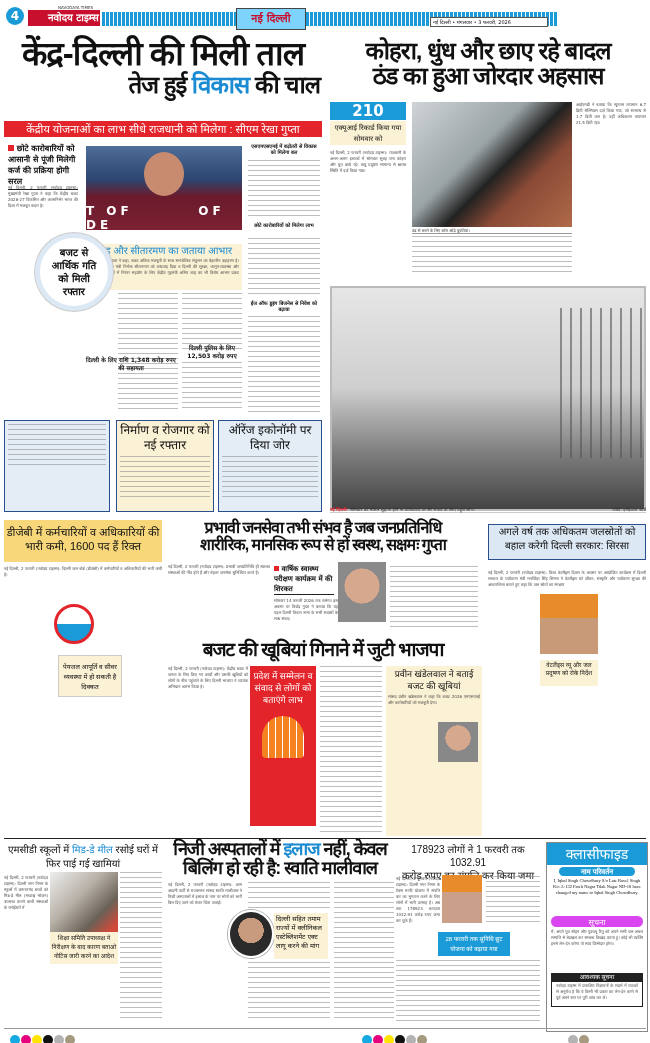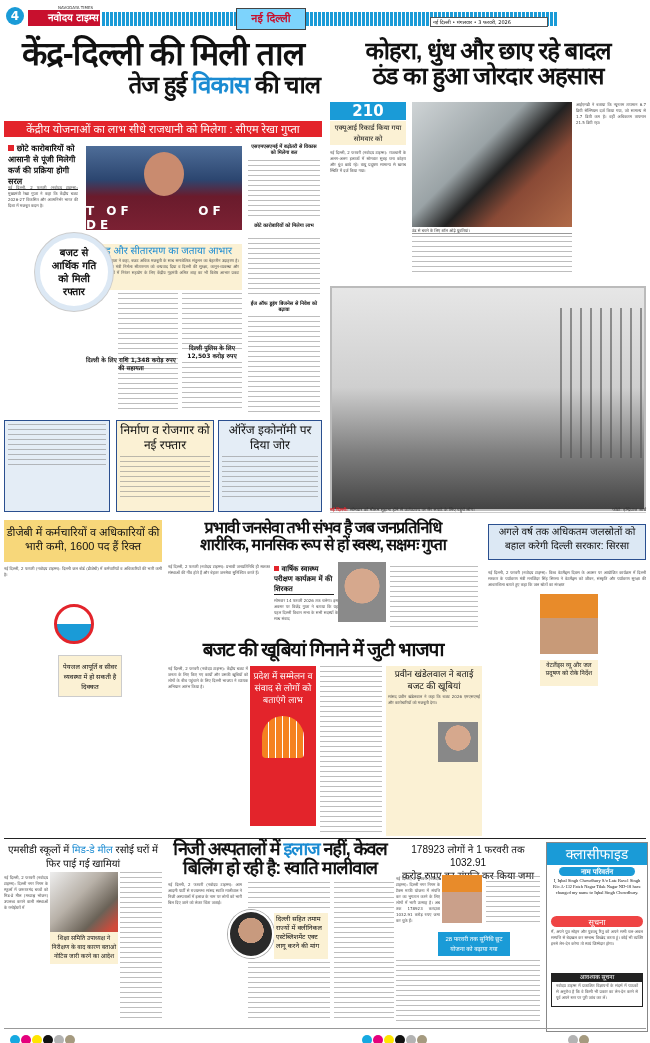--- a/index.html
+++ b/index.html
@@ -177,21 +177,21 @@
 <div class="abs text-block" style="left:396px;top:876px;width:44px;height:50px">नई दिल्ली, 2 फरवरी (नवोदय टाइम्स): दिल्ली नगर निगम के टैक्स माफी योजना में संपत्ति कर का भुगतान करने के लिए लोगों में भारी उत्साह है। अब तक 178923 करदाता 1032.91 करोड़ रुपए जमा कर चुके हैं।</div>
 <div class="abs photo" style="left:442px;top:875px;width:40px;height:48px;background:linear-gradient(180deg,#e88b2a 0 35%,#caa08a 35%)"></div>
 <div class="abs lines" style="left:486px;top:876px;width:54px;height:50px"></div>
 <div class="abs boxhead" style="left:438px;top:932px;width:72px;height:24px;background:#1a9bd7;color:#fff;font-size:6px;line-height:10px;font-weight:normal;padding-top:2px">28 फरवरी तक सुनिधि छूट योजना को बढ़ाया गया</div>
 <div class="abs lines" style="left:396px;top:960px;width:144px;height:62px"></div>
 
 <div class="abs" style="left:546px;top:842px;width:102px;height:190px;border:1px solid #888">
   <div class="boxhead" style="background:#1a9bd7;color:#fff;font-size:14px;line-height:22px;font-weight:normal">क्लासीफाइड</div>
   <div class="boxhead" style="margin:2px 12px;background:#1a9bd7;color:#fff;font-size:7px;border-radius:6px">नाम परिवर्तन</div>
   <div style="font-family:'Liberation Serif',serif;font-size:4.5px;line-height:6px;text-align:center;padding:0 4px;height:34px;overflow:hidden">I, Iqbal Singh Chowdhury S/o Late Ravel Singh R/o A-132 Fateh Nagar Tilak Nagar ND-18 have changed my name to Iqbal Singh Chowdhury.</div>
-  <div class="boxhead" style="margin:4px 4px 2px;background:#ef4444;color:#fff;font-size:8px;border-radius:6px;font-weight:normal">सूचना</div>
+  <div class="boxhead" style="margin:4px 4px 2px;background:#d946ef;color:#fff;font-size:8px;border-radius:6px;font-weight:normal">सूचना</div>
   <div class="text-block" style="padding:0 4px;height:40px">मैं, अपने पुत्र सोहन और पुत्रवधू रितु को अपने सभी चल-अचल सम्पत्ति से बेदखल कर सम्बन्ध विच्छेद करता हूं। कोई भी व्यक्ति इनसे लेन-देन करेगा तो स्वयं जिम्मेदार होगा।</div>
   <div class="boxhead" style="margin:4px 4px 0;background:#222;color:#fff;font-size:6px;font-weight:normal">आवश्यक सूचना</div>
   <div class="text-block" style="padding:1px 4px;height:26px;border:1px solid #222;margin:0 4px">नवोदय टाइम्स में प्रकाशित विज्ञापनों के संदर्भ में पाठकों से अनुरोध है कि वे किसी भी प्रकार का लेन-देन करने से पूर्व अपने स्तर पर पूरी जांच कर लें।</div>
 </div>
 
 <div class="abs rule" style="left:4px;top:1028px;width:642px;height:1px;background:#999"></div>
 <div class="abs dots" style="left:10px;top:1030px">
   <span style="background:#16a9e1"></span><span style="background:#e5007d"></span><span style="background:#ffe500"></span><span style="background:#111"></span><span style="background:#b3b3b3"></span><span style="background:#a59a7f"></span>
 </div>
 <div class="abs dots" style="left:362px;top:1030px">

